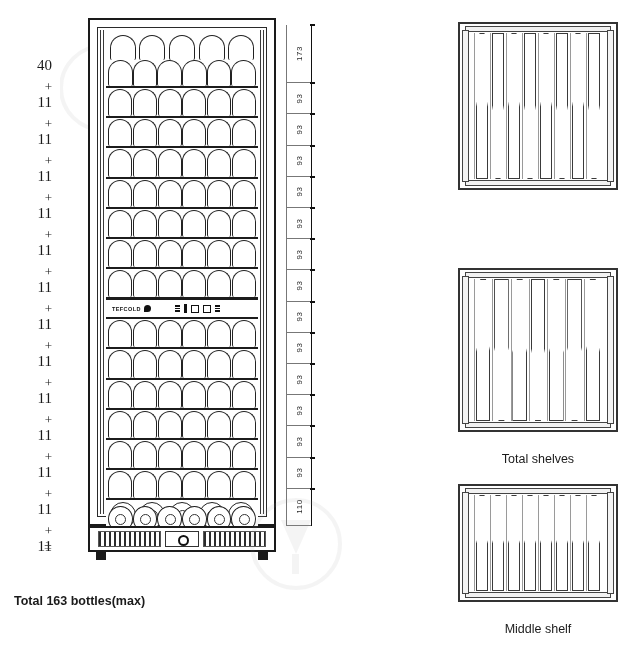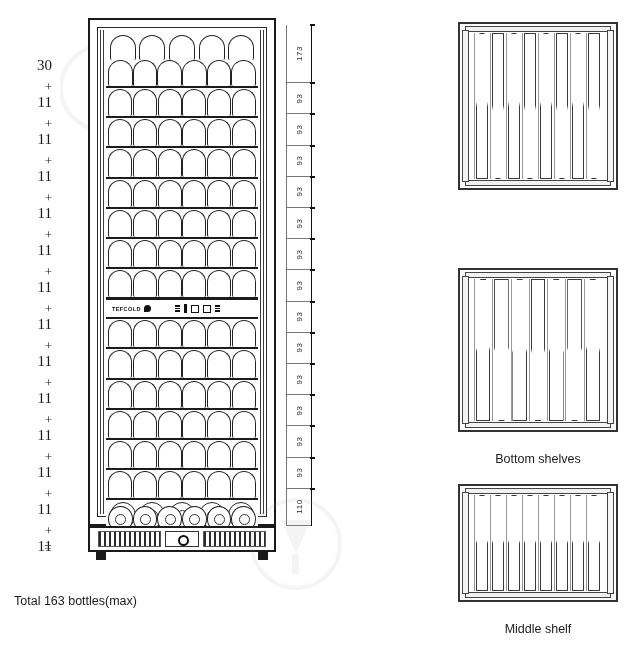--- a/index.html
+++ b/index.html
@@ -243,20 +243,21 @@
     left: 311px; top: 25px;
     width: 1px; height: 501px;
     background: #111;
   }
 
   .total-label {
     position: absolute;
     left: 14px; top: 594px;
     font-size: 12.5px;
     color: #1b1b1b;
+    font-weight: bold;
   }
 
   
   #bottle-dim {
     position: absolute;
     left: 285px; top: 540px;
     width: 140px; height: 110px;
   }
   .bdim-diam-label {
     position: absolute;
@@ -443,21 +444,21 @@
 
   <div id="cabinet-area">
 
     <svg class="wm" viewBox="0 0 86 96">
       <circle cx="43" cy="48" r="42" fill="none" stroke="#999" stroke-width="4"></circle>
       <path d="M30 26 h26 l-13 30 z" fill="#999"></path>
       <rect x="40" y="56" width="6" height="18" fill="#999"></rect>
     </svg>
 
     <div class="count-col" id="count-col">
-        <div class="count-row num">30</div>
+        <div class="count-row num">40</div>
         <div class="count-row plus">+</div>
         <div class="count-row num">11</div>
         <div class="count-row plus">+</div>
         <div class="count-row num">11</div>
         <div class="count-row plus">+</div>
         <div class="count-row num">11</div>
         <div class="count-row plus">+</div>
         <div class="count-row num">11</div>
         <div class="count-row plus">+</div>
         <div class="count-row num">11</div>
@@ -811,21 +812,21 @@
         <div class="slot">
           <div class="slot-sep"></div>
           <div class="b-dn"></div>
         </div>
         <div class="slot">
           <div class="slot-sep"></div>
           <div class="b-up"></div>
         </div>
       </div>
   </div>
-  <div class="shelf-caption" style="left:438px; top:452px;">Bottom shelves</div>
+  <div class="shelf-caption" style="left:438px; top:452px;">Total shelves</div>
 
   <div class="shelf-detail" id="shelf-detail-bottom" style="left:458px; top:484px; width:160px; height:118px;">
     <div class="tray-rail" style="top:2px;"></div>
     <div class="tray-rail" style="bottom:2px;"></div>
     <div class="tray-side" style="left:2px;"></div>
     <div class="tray-side" style="right:2px;"></div>
     <div class="slot-grid" id="slots-bottom">
         <div class="slot">
           <div class="slot-sep"></div>
           <div class="b-up"></div>

